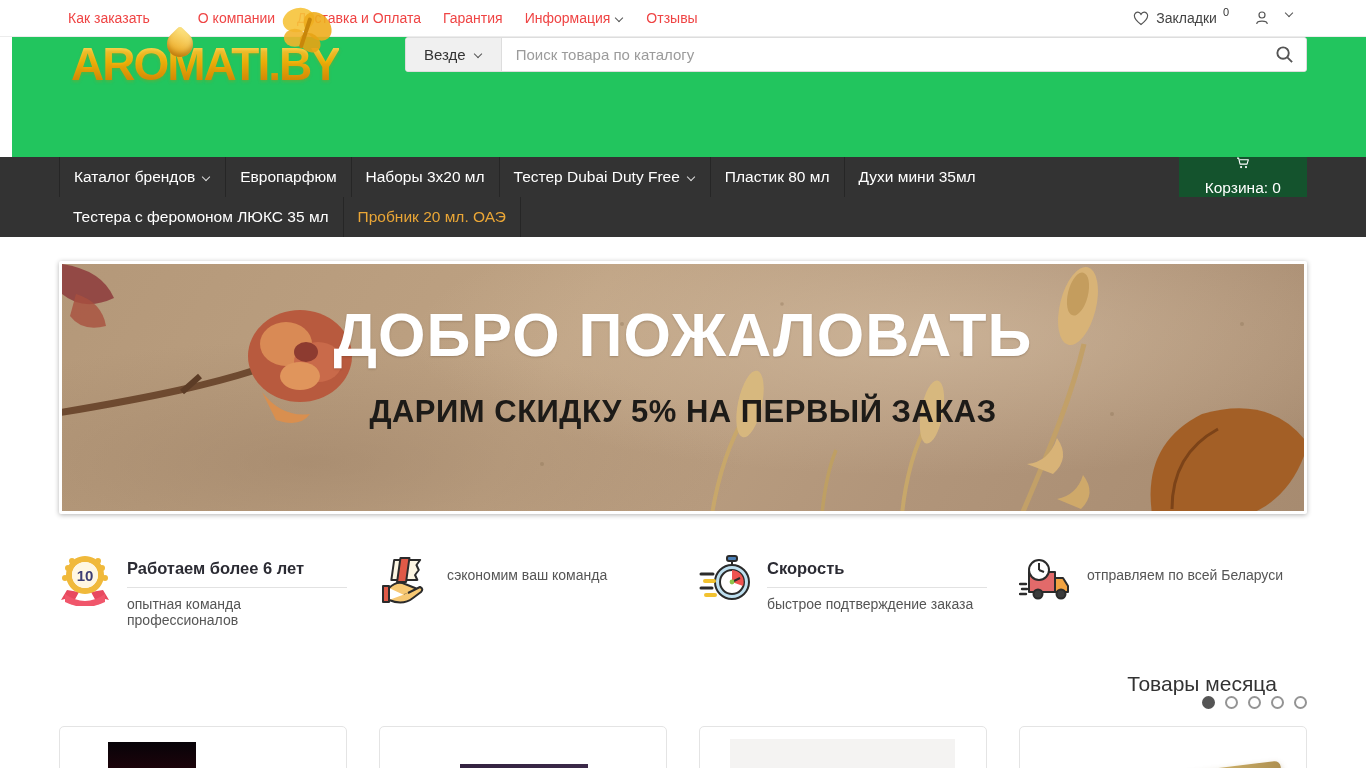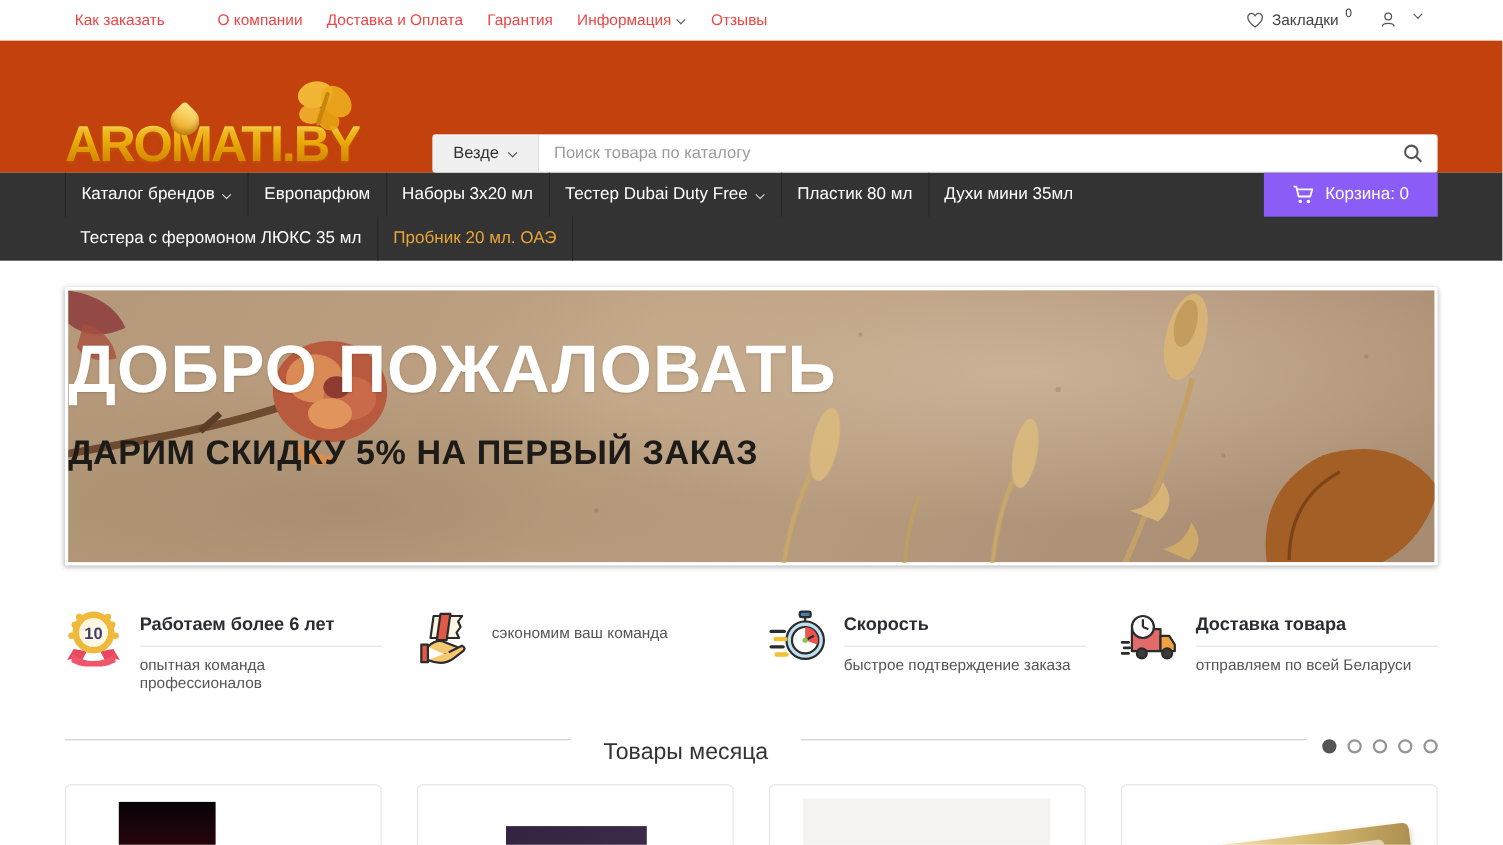--- a/index.html
+++ b/index.html
@@ -14,21 +14,21 @@
   .tb-link.first { margin-right:48px; }
   .chev { width:9px; height:9px; display:inline-block; position:relative; top:-1px; }
   .chev::before { content:""; position:absolute; left:1px; top:2px; width:5px; height:5px;
                   border-right:1.6px solid #555; border-bottom:1.6px solid #555; transform:rotate(45deg); }
   .tb-right { margin-left:auto; display:flex; align-items:center; gap:24px; padding-right:4px; }
   .bookmarks { display:flex; align-items:flex-start; gap:6px; cursor:pointer; }
   .bookmarks .cnt { font-size:11px; position:relative; top:-4px; color:#333; }
   .icon-heart, .icon-user { stroke:#555; fill:none; stroke-width:1.6; }
 
   
-  .header { height:120px; display:flex; align-items:flex-end; padding:0 59px; background:#c2410c; }
+  .header { height:120px; display:flex; align-items:flex-start; padding:0 59px; background:#22c55e;margin-left:12px; }
   .logo { position:relative; width:300px; cursor:pointer; flex:0 0 auto; }
   .logo-text { font-size:46px; font-weight:800; letter-spacing:-2px;
                background:linear-gradient(180deg,#fce67a 0%,#f5b80c 45%,#d88a06 80%,#f2c14e 100%);
                -webkit-background-clip:text; background-clip:text; color:transparent;
                text-shadow:0 2px 3px rgba(200,140,0,0.25); }
   .logo-drop { position:absolute; left:96px; top:-6px; width:26px; height:26px;
                background:linear-gradient(160deg,#ffe98a,#e89b0e); border-radius:4px 50% 50% 50%;
                transform:rotate(45deg); box-shadow:inset -3px -3px 5px rgba(150,90,0,.5); }
   .logo-butterfly { position:absolute; right:28px; top:-34px; }
 
@@ -44,51 +44,51 @@
                 display:flex; align-items:center; justify-content:center; }
 
   
   .nav { background:#333333; padding:0 59px; }
   .nav-row { display:flex; height:40px; align-items:stretch; }
   .nav-item { display:flex; align-items:center; gap:7px; padding:0 14px; color:#fff;
               font-size:15.5px; cursor:pointer; border-right:1px solid #262626; white-space:nowrap; }
   .nav-row1 .nav-item:first-child { border-left:1px solid #262626; }
   .nav-item .chev::before { border-color:#ddd; }
   .nav-item.gold { color:#eaa636; }
-  .cart-btn { margin-left:auto; background:#8b5cf6; display:flex; align-items:center; gap:10px;
-              padding:0 26px; color:#fff; font-size:15.5px; cursor:pointer; }
+  .cart-btn { margin-left:auto; background:#14532d; display:flex; align-items:center; gap:10px;
+              padding:0 26px; color:#fff; font-size:15.5px; cursor:pointer;flex-direction:column; }
 
   
   .content { padding:0 59px; }
   .banner { margin-top:24px; background:#fff; padding:3px; box-shadow:0 1px 5px rgba(0,0,0,.3);
             border-radius:2px; }
   .banner-ph { position:relative; height:247px; overflow:hidden;
                background:
                  radial-gradient(ellipse 60% 80% at 70% 30%, rgba(222,200,172,.55), rgba(0,0,0,0) 70%),
                  radial-gradient(ellipse 50% 70% at 20% 80%, rgba(150,122,96,.45), rgba(0,0,0,0) 70%),
                  linear-gradient(120deg,#b49879 0%,#bea283 40%,#b1957a 70%,#a78b70 100%); }
   .banner-art { position:absolute; inset:0; }
-  .banner-txt { position:relative; color:#fff; }
+  .banner-txt { position:relative; text-align:center; color:#fff; }
   .b-title { font-size:61px; font-weight:700; letter-spacing:1px; margin-top:36px;
              text-shadow:0 1px 2px rgba(60,40,20,.25); }
   .b-sub { font-size:31px; font-weight:700; color:#1d1b18; margin-top:24px; letter-spacing:.5px; }
   .b-line3 { font-size:27px; color:#24211d; margin-top:28px; letter-spacing:.5px; }
   .b-code { color:#3ecb16; font-weight:700; font-style:italic; }
 
   
   .features { display:flex; gap:32px; margin-top:40px; }
   .feature { flex:1; display:flex; align-items:flex-start; gap:16px; }
   .f-icon { flex:0 0 52px; }
   .f-text { flex:1; padding-top:5px; }
   .f-title { font-size:16.5px; font-weight:700; color:#2b2b33; padding-bottom:9px;
              border-bottom:1px solid #e2e2e2; }
   .f-sub { font-size:14px; color:#555; padding-top:8px; }
 
   
-  .sec-head { display:flex; align-items:flex-start; margin-top:44px; }
+  .sec-head { display:flex; align-items:flex-end; margin-top:44px;flex-direction:column; }
   .sec-line { flex:1; height:1px; background:#ccc; }
   .sec-title { font-size:21px; color:#333; padding:0 30px; font-weight:400; }
   .dots { display:flex; gap:10px; margin-left:14px; }
   .dot { width:13px; height:13px; border-radius:50%; border:2px solid #949494; background:transparent; cursor:pointer; }
   .dot.active { background:#555; border-color:#555; }
 
   .cards { display:flex; gap:32px; margin-top:17px; }
   .card { flex:1; height:210px; background:#fff; border:1px solid #e4e4e4; border-radius:5px;
           position:relative; overflow:hidden; cursor:pointer; }
   
@@ -327,21 +327,20 @@
         <circle cx="20" cy="16" r="10" fill="#ffffff" stroke="#2b2b2b" stroke-width="2"></circle>
         <line x1="20" y1="16" x2="20" y2="9" stroke="#2b2b2b" stroke-width="2"></line>
         <line x1="20" y1="16" x2="25" y2="18" stroke="#2b2b2b" stroke-width="2"></line>
         <g stroke="#2b2b2b" stroke-width="2.4" stroke-linecap="round">
           <line x1="1" y1="30" x2="7" y2="30"></line>
             <line x1="3" y1="35" x2="8" y2="35"></line>
             <line x1="1" y1="40" x2="7" y2="40"></line>
         </g>
       </svg>
       <div class="f-text">
-        <div class="f-title">Доставка товара</div>
         <div class="f-sub">отправляем по всей Беларуси</div>
       </div>
     </div>
   </div>
 
   <div class="sec-head">
     <div class="sec-line"></div>
     <div class="sec-title">Товары месяца</div>
     <div class="sec-line"></div>
     <div class="dots">

